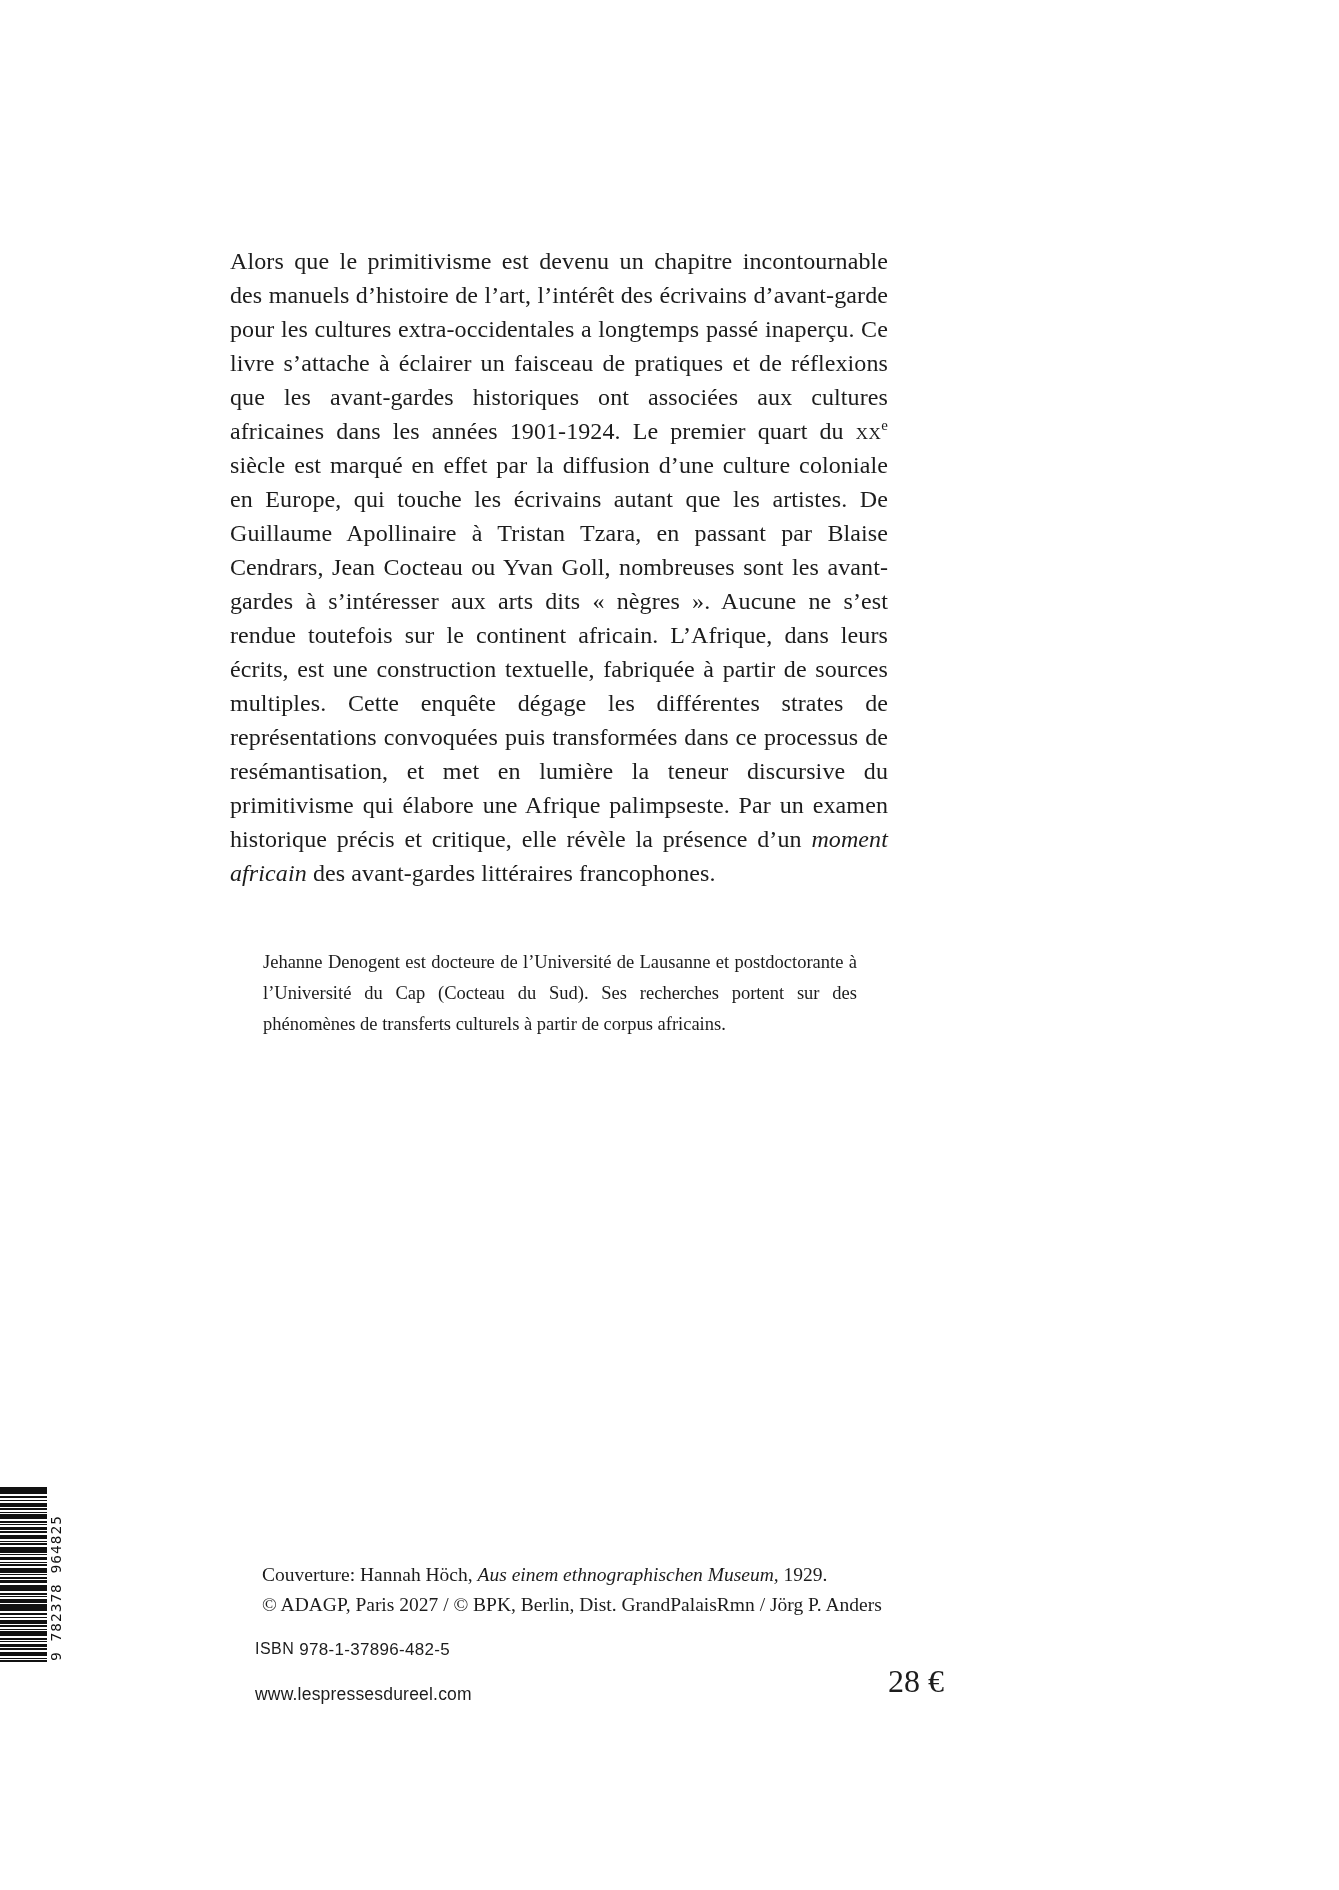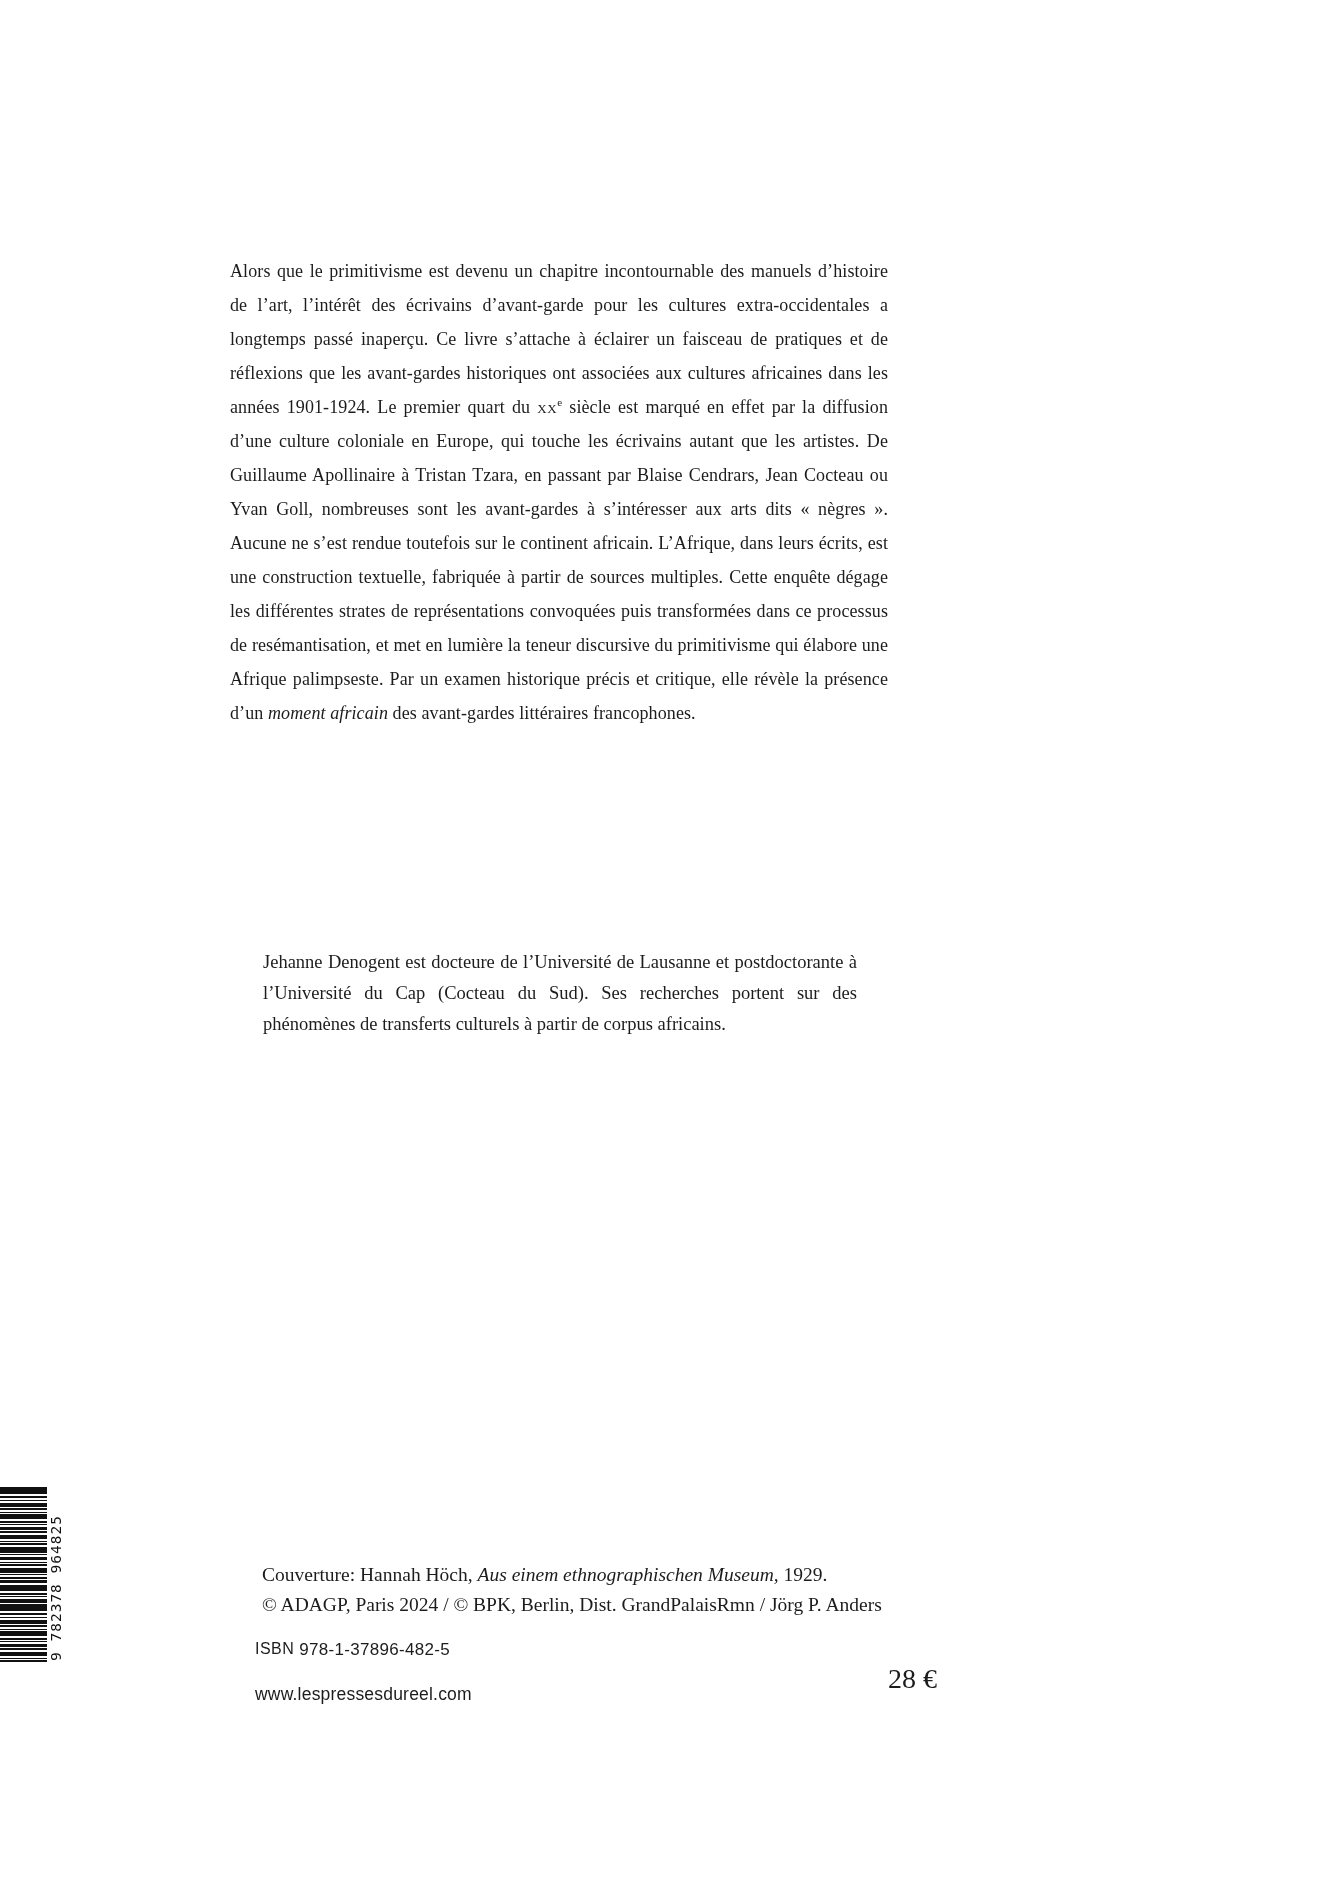--- a/index.html
+++ b/index.html
@@ -15,23 +15,23 @@
     color: #1c1c1c;
     font-family: "Liberation Serif", serif;
     overflow: hidden;
     margin: 0 auto;
   }
 
   
   .blurb {
     position: absolute;
     left: 230px;
-    top: 236px;
+    top: 220px;
     width: 658px;
-    font-size: 18px;
+    font-size: 24px;
     line-height: 34px;
     text-align: justify;
     letter-spacing: 0.1px;
   }
 
   .seg-normal { font-style: normal; }
   .seg-italic { font-style: italic; }
   .seg-smallcaps { font-variant: small-caps; letter-spacing: 0.5px; }
   .seg-superscript { vertical-align: super; font-size: 0.62em; line-height: 0; }
 
@@ -114,21 +114,21 @@
     top: 1684px;
     font-family: "Liberation Sans", sans-serif;
     font-size: 17.5px;
     letter-spacing: 0.2px;
   }
   .price {
     position: absolute;
     left: 888px;
     top: 1663px;
     font-family: "Liberation Serif", serif;
-    font-size: 28px;
+    font-size: 32px;
   }
 </style>
 </head>
 <body>
 
 <div class="page">
 
   <p class="blurb"><span class="seg-normal">Alors que le primitivisme est devenu un chapitre incontournable des manuels d’histoire de l’art, l’intérêt des écrivains d’avant-garde pour les cultures extra-occidentales a longtemps passé inaperçu. Ce livre s’attache à éclairer un faisceau de pratiques et de réflexions que les avant-gardes historiques ont associées aux cultures africaines dans les années 1901-1924. Le premier quart du </span><span class="seg-smallcaps">xx</span><span class="seg-superscript">e</span><span class="seg-normal"> siècle est marqué en effet par la diffusion d’une culture coloniale en Europe, qui touche les écrivains autant que les artistes. De Guillaume Apollinaire à Tristan Tzara, en passant par Blaise Cendrars, Jean Cocteau ou Yvan Goll, nombreuses sont les avant-gardes à s’intéresser aux arts dits «&nbsp;nègres&nbsp;». Aucune ne s’est rendue toutefois sur le continent africain. L’Afrique, dans leurs écrits, est une construction textuelle, fabriquée à partir de sources multiples. Cette enquête dégage les différentes strates de représentations convoquées puis transformées dans ce processus de resémantisation, et met en lumière la teneur discursive du primitivisme qui élabore une Afrique palimpseste. Par un examen historique précis et critique, elle révèle la présence d’un </span><span class="seg-italic">moment africain</span><span class="seg-normal"> des avant-gardes littéraires francophones.</span></p>
 
   <p class="bio">Jehanne Denogent est docteure de l’Université de Lausanne et postdoctorante à l’Université du Cap (Cocteau du Sud). Ses recherches portent sur des phénomènes de transferts culturels à partir de corpus africains.</p>
@@ -216,21 +216,21 @@
         <div class="bar" style="height: 1px;"></div>
         <div class="gap" style="height: 1px;"></div>
         <div class="bar" style="height: 2px;"></div>
         <div class="gap" style="height: 2px;"></div>
       </div>
     <span class="barcode-number">9 782378 964825</span>
   </div>
 
   <div class="credits">
     <span class="credits-line"><span class="seg-normal">Couverture: Hannah Höch, </span><span class="seg-italic">Aus einem ethnographischen Museum,</span><span class="seg-normal"> 1929.</span></span>
-    <span class="credits-line">© ADAGP, Paris 2024 / © BPK, Berlin, Dist. GrandPalaisRmn / Jörg P. Anders</span>
+    <span class="credits-line">© ADAGP, Paris 2027 / © BPK, Berlin, Dist. GrandPalaisRmn / Jörg P. Anders</span>
   </div>
 
   <div class="isbn-line">
     <span class="isbn-label">ISBN</span><span class="isbn-value">978-1-37896-482-5</span>
   </div>
 
   <div class="website">www.lespressesdureel.com</div>
 
   <div class="price">28 €</div>
 

